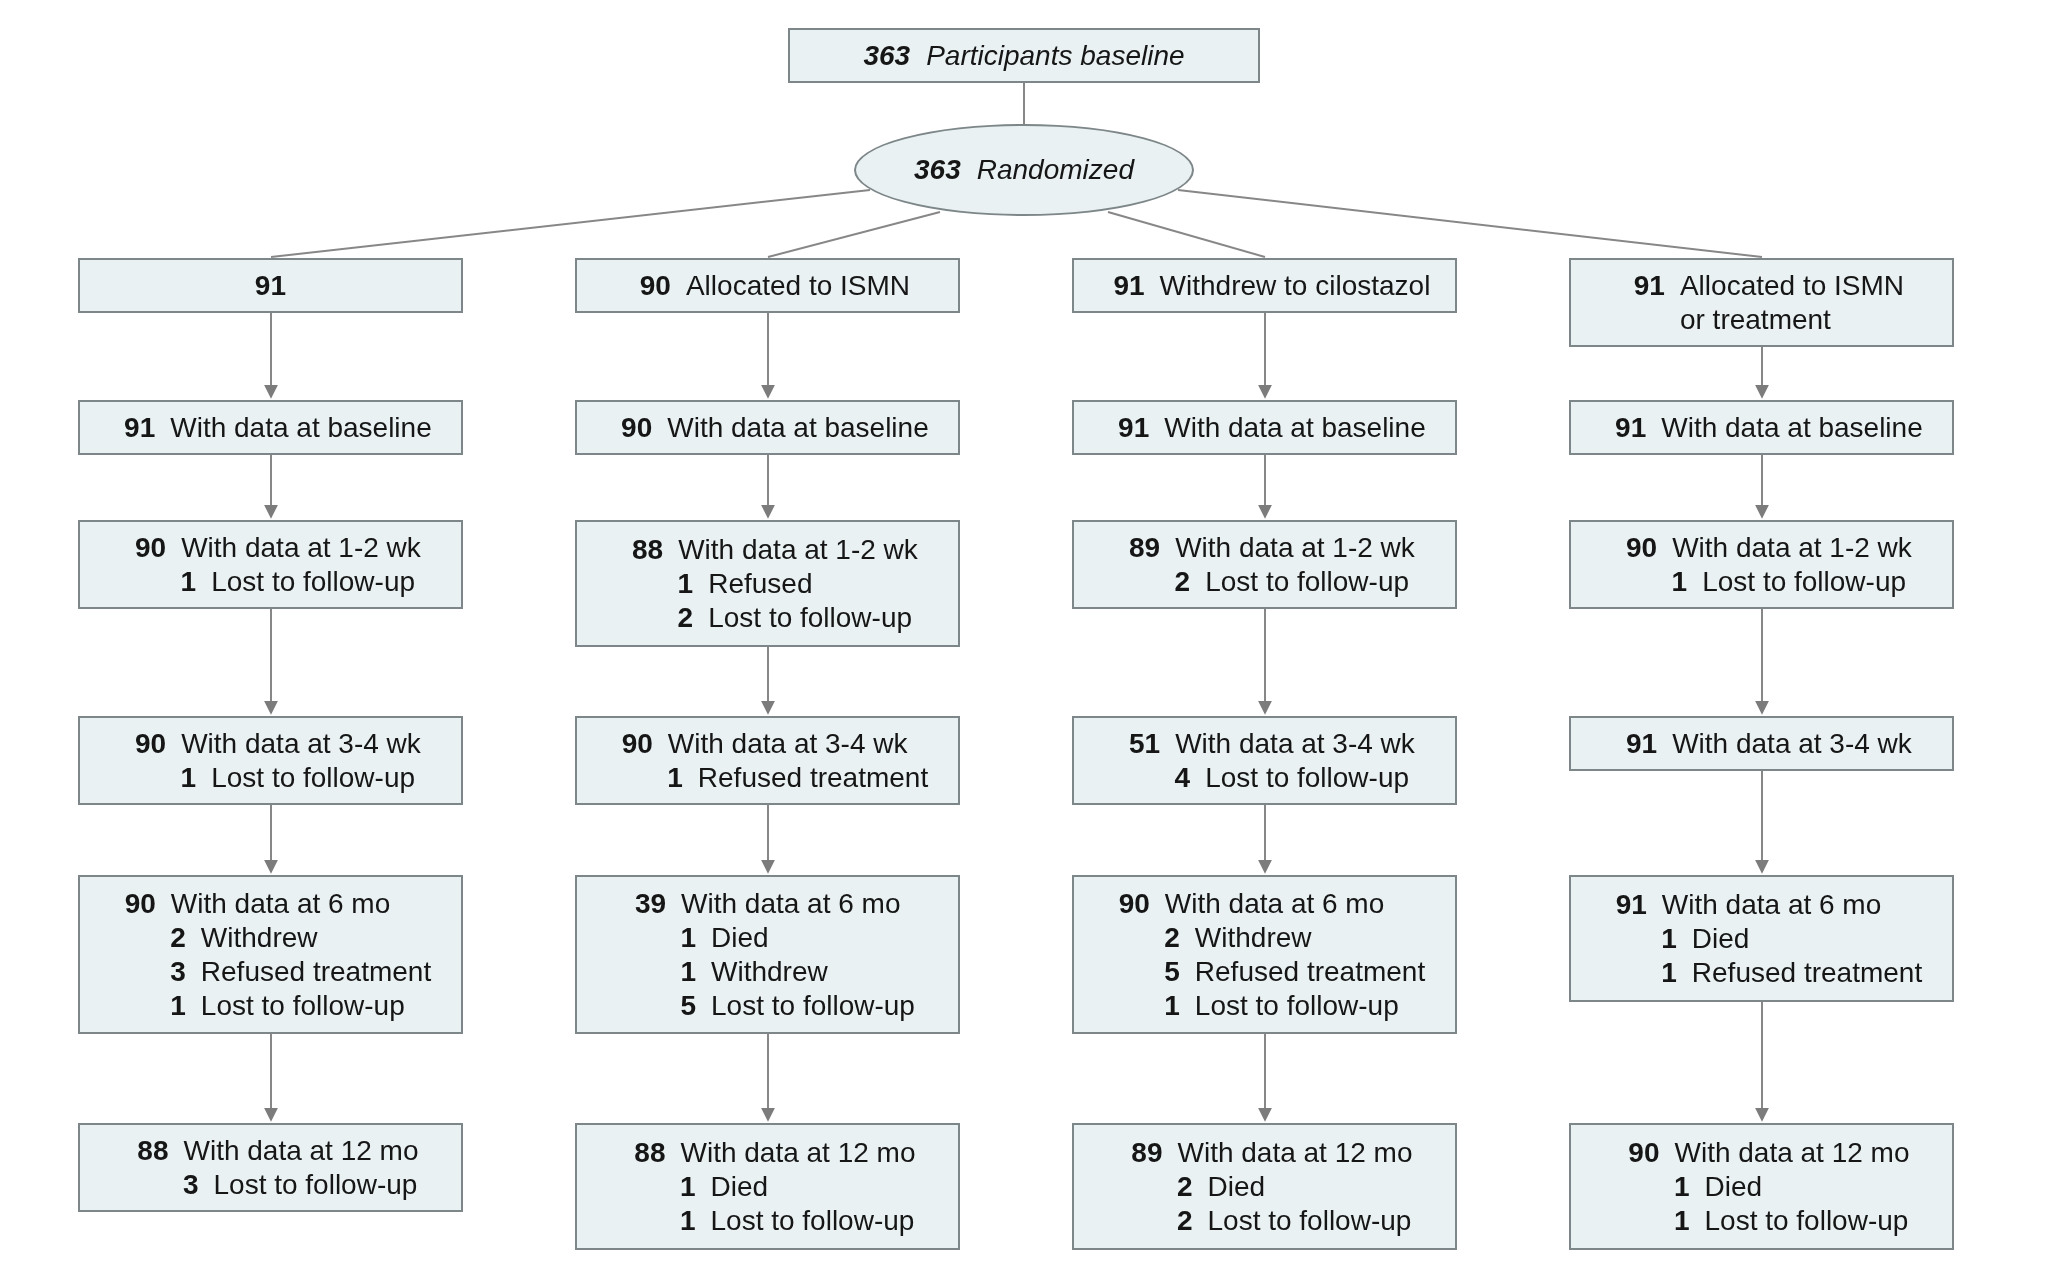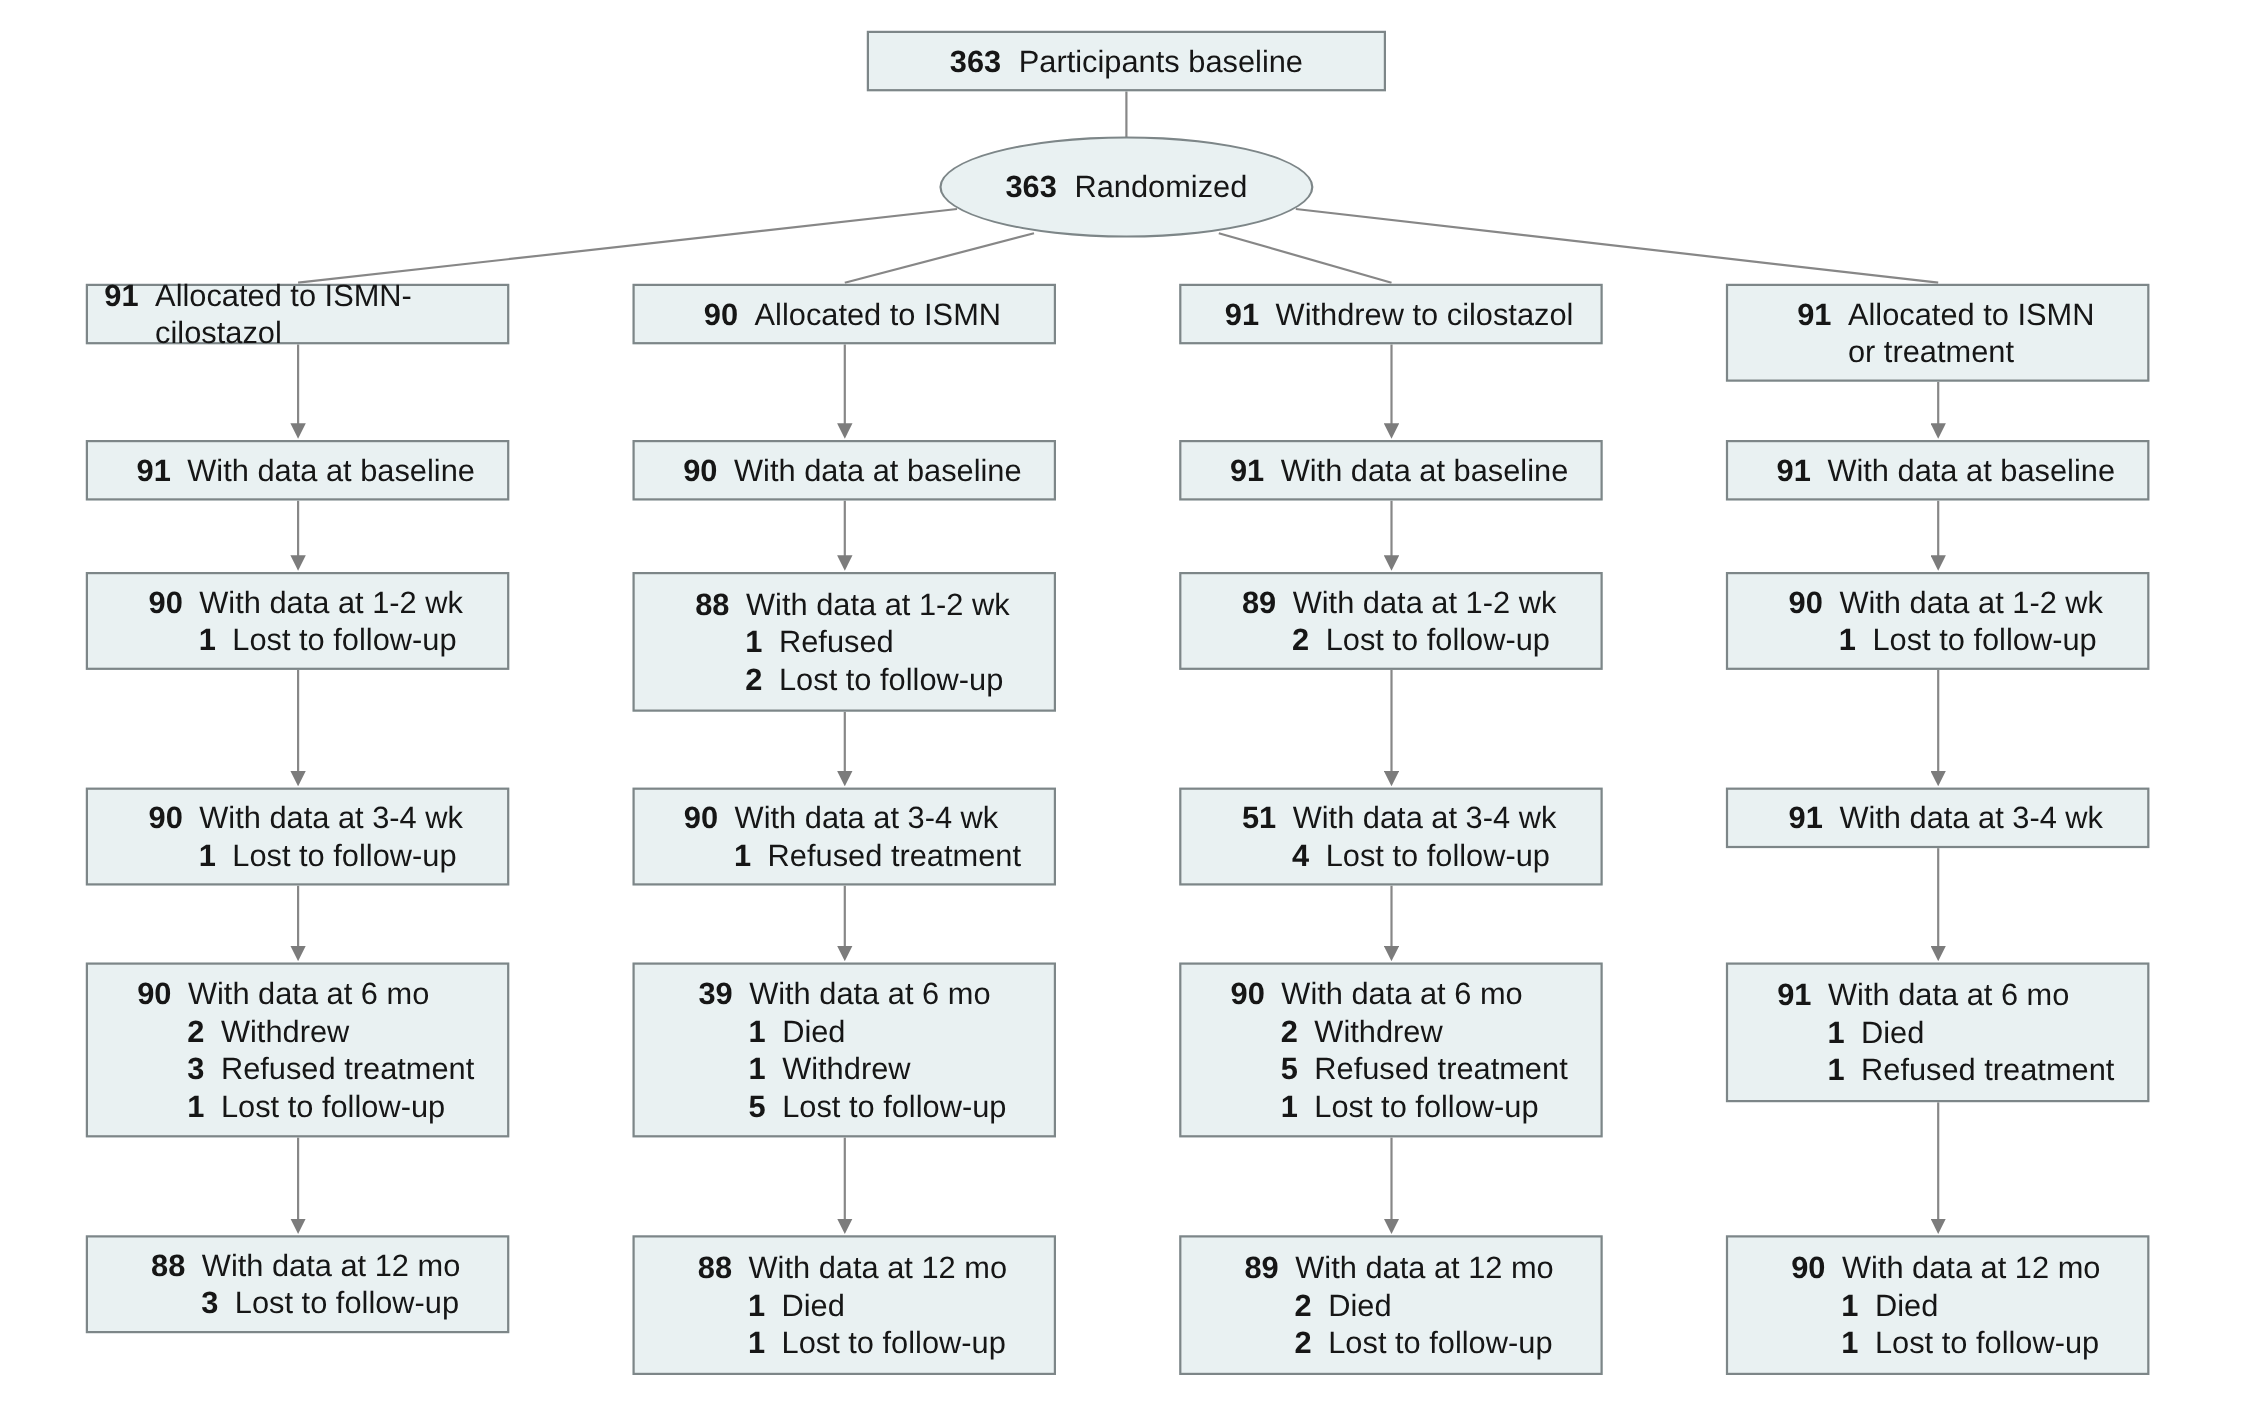--- a/index.html
+++ b/index.html
@@ -16,21 +16,21 @@
     display:flex;align-items:center;justify-content:center;
     font-size:28px;line-height:34px;
   }
   .ellipse{
     position:absolute;left:854px;top:124px;width:340px;height:92px;z-index:1;
     background:#e9f1f2;border:2px solid #7d8688;border-radius:50%;
     display:flex;align-items:center;justify-content:center;
     font-size:28px;line-height:34px;box-sizing:border-box;
   }
   .top-box{left:788px;top:28px;width:472px;height:55px;}
-  .center{display:flex;align-items:flex-start;justify-content:center;gap:16px;}
+  .center{display:flex;align-items:flex-start;justify-content:center;gap:16px;font-style:italic;}
   .num{font-weight:700;}
   .content{display:block;text-align:left;}
   .row{display:flex;align-items:baseline;}
   .row .num{width:46px;flex:none;text-align:right;margin-right:15px;}
   .row.sub{margin-left:30px;}
   
   .c1{left:78px;} .c2{left:575px;} .c3{left:1072px;} .c4{left:1569px;}
   
   .t0{top:258px;} .t1{top:400px;} .t2{top:520px;} .t3{top:716px;} .t4{top:875px;} .t5{top:1123px;}
   
@@ -91,21 +91,20 @@
   <div class="center">
     <span class="num">363</span>
     <span>Randomized</span>
   </div>
 </div>
 
 <div class="box c1 t0 h1">
     <div class="content">
       <div class="row">
         <span class="num">91</span>
-        <span>Allocated to ISMN-cilostazol</span>
       </div>
     </div>
   </div>
 <div class="box c1 t1 h1">
     <div class="content">
       <div class="row">
         <span class="num">91</span>
         <span>With data at baseline</span>
       </div>
     </div>

